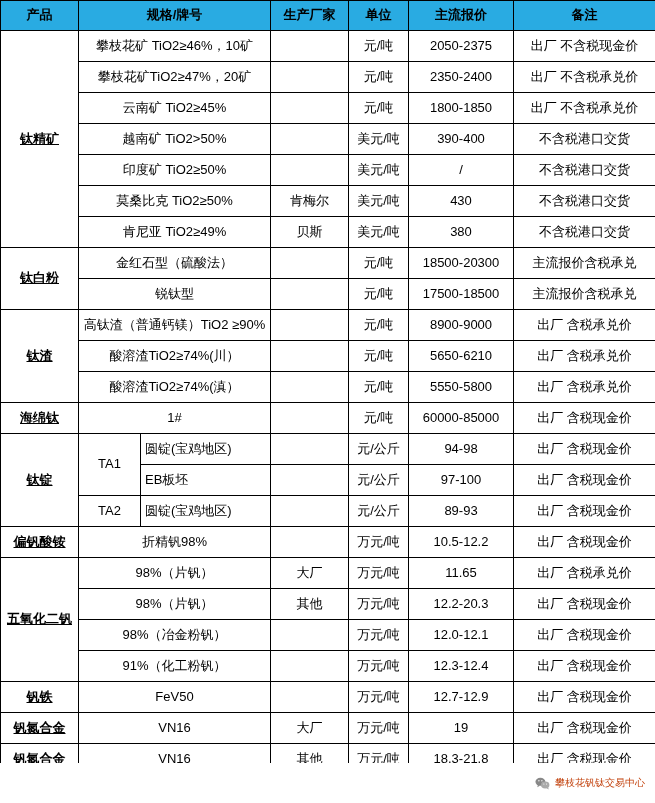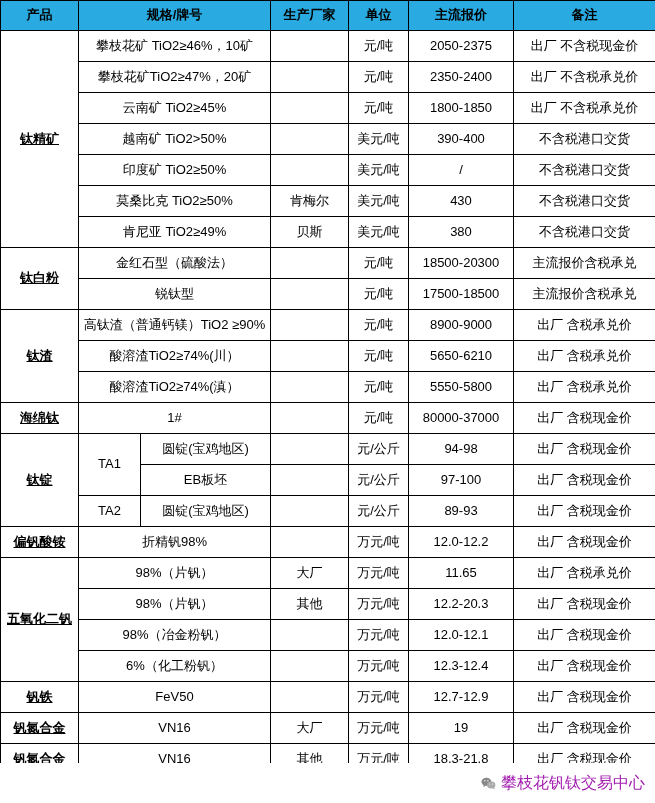--- a/index.html
+++ b/index.html
@@ -42,21 +42,21 @@
     font-weight: bold;
     font-size: 14px;
     text-decoration: underline;
   }
   td.spec {
     text-align: center;
     padding-left: 8px;
     font-size: 12.5px;
   }
   td.spec2 {
-    text-align: center;
+    text-align: left;
     padding-left: 8px;
     font-size: 12.5px;
   }
   td.maker, td.unit, td.price, td.note {
     text-align: center;
     font-size: 12.5px;
   }
   td.note {
     font-size: 12px;
   }
@@ -79,22 +79,22 @@
     gap: 5px;
   }
   .wechat-icon {
     width: 15px;
     height: 13px;
     position: relative;
     display: inline-block;
   }
   .wechat-icon svg { display: block; }
   .footer-text {
-    font-size: 16px;
-    color: #a21caf;
+    font-size: 10px;
+    color: #c2410c;
   }
 </style>
 </head>
 <body>
 
 <div id="page">
 
   <table class="price-table">
     <colgroup>
       <col style="width:78px">
@@ -205,21 +205,21 @@
         <td class="unit">元/吨</td>
         <td class="price">5550-5800</td>
         <td class="note">出厂 含税承兑价</td>
       </tr>
 
       <tr>
         <td class="cat">海绵钛</td>
         <td class="spec" colspan="2">1#</td>
         <td class="maker"></td>
         <td class="unit">元/吨</td>
-        <td class="price">80000-37000</td>
+        <td class="price">60000-85000</td>
         <td class="note">出厂 含税现金价</td>
       </tr>
 
       <tr>
         <td class="cat" rowspan="3">钛锭</td>
         <td class="spec" rowspan="2">TA1</td>
         <td class="spec2">圆锭(宝鸡地区)</td>
         <td class="maker"></td>
         <td class="unit">元/公斤</td>
         <td class="price">94-98</td>
@@ -239,21 +239,21 @@
         <td class="unit">元/公斤</td>
         <td class="price">89-93</td>
         <td class="note">出厂 含税现金价</td>
       </tr>
 
       <tr>
         <td class="cat">偏钒酸铵</td>
         <td class="spec" colspan="2">折精钒98%</td>
         <td class="maker"></td>
         <td class="unit">万元/吨</td>
-        <td class="price">12.0-12.2</td>
+        <td class="price">10.5-12.2</td>
         <td class="note">出厂 含税现金价</td>
       </tr>
 
       <tr>
         <td class="cat" rowspan="4">五氧化二钒</td>
         <td class="spec" colspan="2">98%（片钒）</td>
         <td class="maker">大厂</td>
         <td class="unit">万元/吨</td>
         <td class="price">11.65</td>
         <td class="note">出厂 含税承兑价</td>
@@ -266,21 +266,21 @@
         <td class="note">出厂 含税现金价</td>
       </tr>
       <tr>
         <td class="spec" colspan="2">98%（冶金粉钒）</td>
         <td class="maker"></td>
         <td class="unit">万元/吨</td>
         <td class="price">12.0-12.1</td>
         <td class="note">出厂 含税现金价</td>
       </tr>
       <tr>
-        <td class="spec" colspan="2">6%（化工粉钒）</td>
+        <td class="spec" colspan="2">91%（化工粉钒）</td>
         <td class="maker"></td>
         <td class="unit">万元/吨</td>
         <td class="price">12.3-12.4</td>
         <td class="note">出厂 含税现金价</td>
       </tr>
 
       <tr>
         <td class="cat">钒铁</td>
         <td class="spec" colspan="2">FeV50</td>
         <td class="maker"></td>

